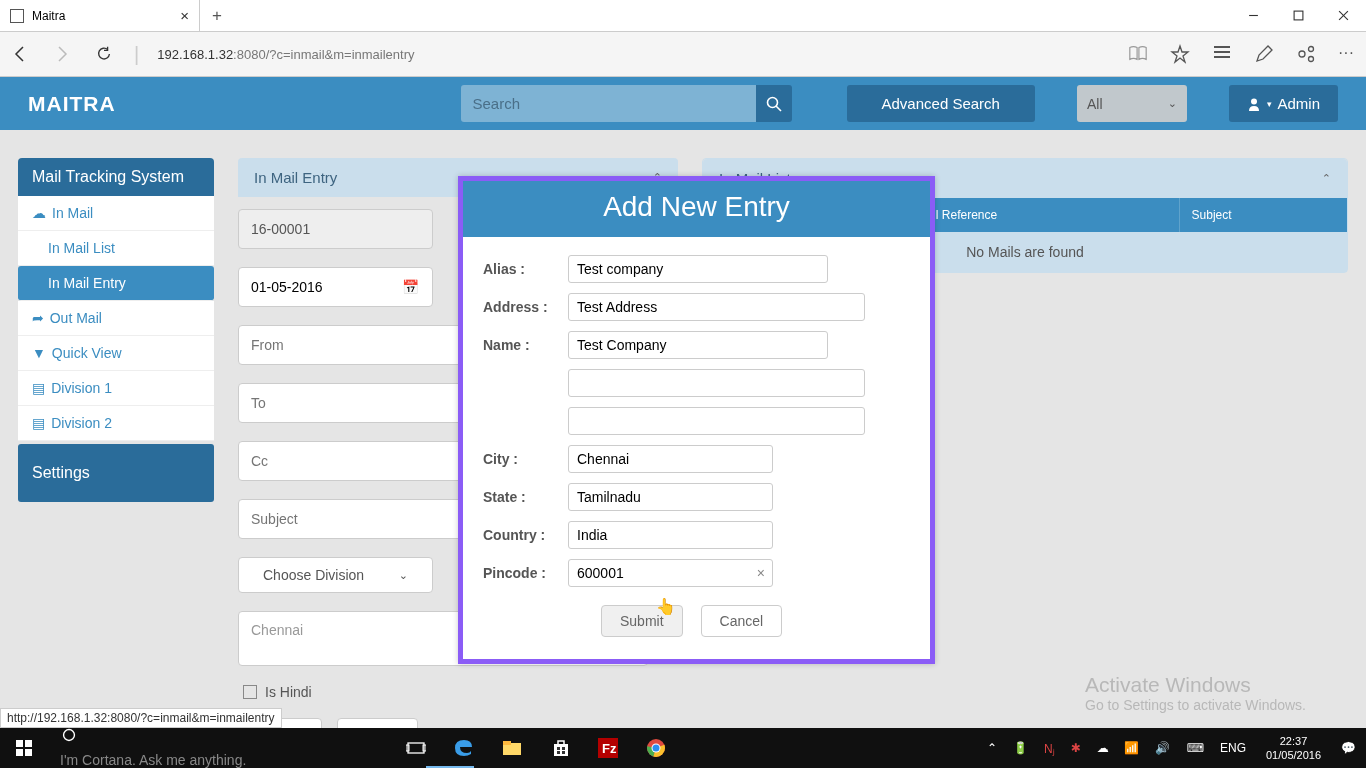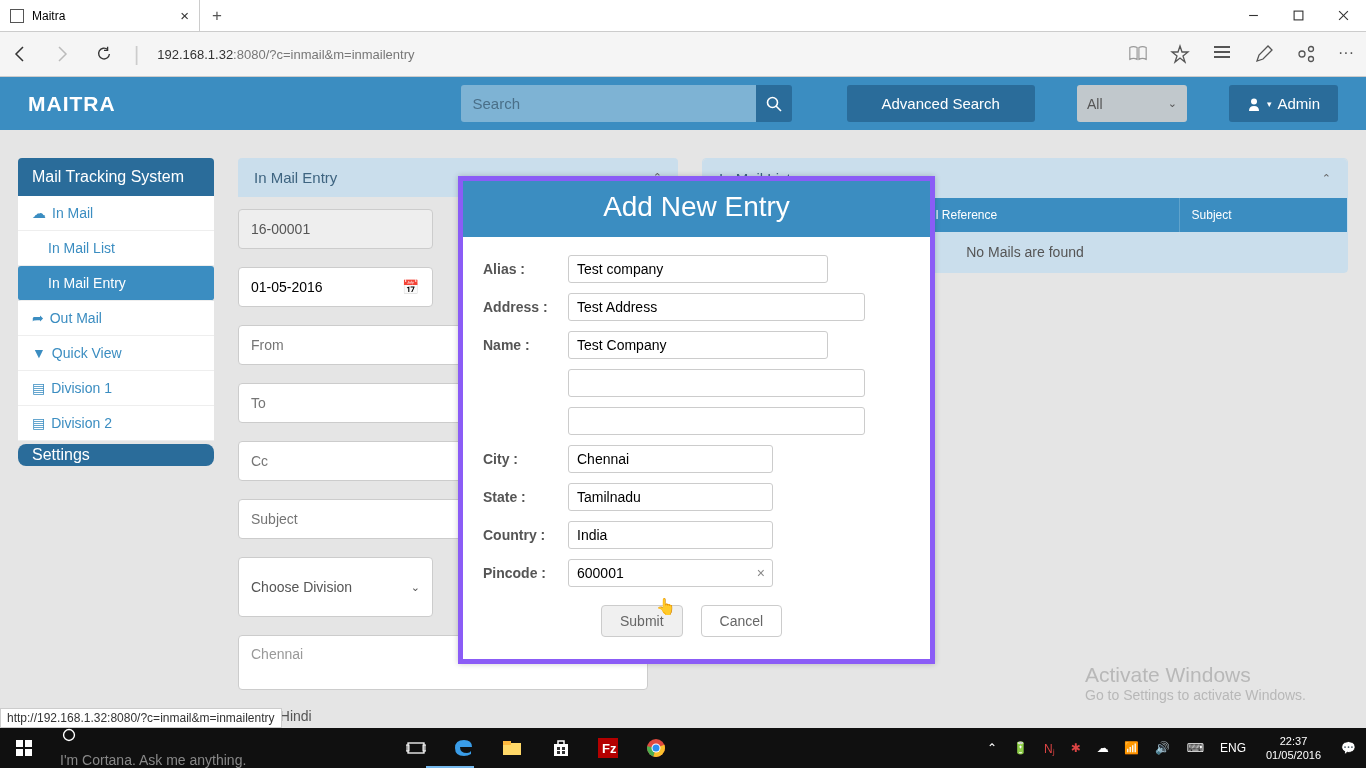--- a/index.html
+++ b/index.html
@@ -37,30 +37,30 @@
 .filter-sel { height: 37px; width: 110px; background: #c1c8cc; border: none; padding: 0 10px; font-size: 14px; border-radius: 3px; margin-left: 22px; display:flex; align-items:center; justify-content:space-between; color:#555;}
 .admin-btn { height: 37px; padding: 0 18px; background: #2a6c9a; border: none; color: #fff; font-size: 15px; border-radius: 3px; margin-left: 22px; display:flex; align-items:center; gap:6px;}
 
 
 .content { display: flex; padding: 28px 18px; gap: 24px; height: calc(100% - 130px - 40px); position: relative; }
 .sidebar { width: 196px; }
 .side-header { background: #2a6c9a; color: #fff; padding: 10px 14px; font-size: 16px; border-radius: 4px 4px 0 0; }
 .side-item { background: #fff; padding: 9px 14px; font-size: 14px; color: #3b8dc1; border-bottom: 1px solid #eee; display:flex; align-items:center; gap:6px;}
 .side-sub { background: #fff; padding: 9px 14px 9px 30px; font-size: 14px; color: #3b8dc1; border-bottom: 1px solid #eee; }
 .side-sub.active { background: #3b8dc1; color: #fff; border-radius: 3px; }
-.side-settings { background: #2a6c9a; color: #fff; padding: 2px 14px; font-size: 16px; border-radius: 8px; margin-top: 3px; }
+.side-settings { background: #2a6c9a; color: #fff; padding: 20px 14px; font-size: 16px; border-radius: 3px; margin-top: 3px; }
 
 .main-col { width: 440px; }
 .panel-head { background: #cadeec; padding: 11px 16px; font-size: 15px; color: #3e6480; font-weight: 500; border-radius: 4px 4px 0 0; display:flex; justify-content:space-between; align-items:center;}
 .form-body { padding-top: 12px; display: flex; flex-direction: column; gap: 18px; }
 .finput { height: 40px; border: 1px solid #ccc; border-radius: 4px; padding: 0 12px; font-size: 14px; background: #fff; width: 195px; }
 .finput.readonly { background: #eee; color: #555; }
 .finput.full { width: 100%; }
 .finput.date { display:flex; align-items:center; justify-content:space-between; }
-.fselect { height: 60px; border: 1px solid #ccc; border-radius: 4px; padding: 0 12px; font-size: 14px; background: #fff; width: 195px; display:flex; align-items:center; justify-content:space-between; color:#555;}
+.fselect { height: 36px; border: 1px solid #ccc; border-radius: 4px; padding: 0 24px; font-size: 14px; background: #fff; width: 195px; display:flex; align-items:center; justify-content:space-between; color:#555;}
 .ftextarea { height: 55px; border: 1px solid #ccc; border-radius: 4px; padding: 10px 12px; font-size: 14px; background: #fff; width: 410px; color:#999; }
 .fcheck { display:flex; align-items:center; gap:8px; font-size:14px; color:#555; padding-left: 5px;}
 .fcheck .box { width:14px; height:14px; border:1px solid #888; }
 .btn-row { display: flex; gap: 15px; padding-left: 2px;}
 .fbtn { padding: 8px 18px; border: 1px solid #ccc; border-radius: 4px; background: #fff; font-size: 14px; color:#555; }
 
 .right-col { flex: 1; }
 .panel-head2 { background: #cadeec; padding: 11px 16px; font-size: 15px; color: #3e6480; font-weight: 500; border-radius: 4px 4px 0 0; display:flex; justify-content:space-between; align-items:center;}
 .tbl { width: 100%; border-collapse: collapse; }
 .tbl th { background: #3b8dc1; color: #fff; text-align: left; padding: 10px 12px; font-size: 12px; font-weight: 500; border-right: 1px solid #5fa3cc; }
@@ -83,21 +83,21 @@
 .pincode-wrap .clear-x { position: absolute; right: 8px; top: 50%; transform: translateY(-50%); font-size: 14px; color: #888; }
 .modal-btns { display: flex; gap: 18px; margin-left: 118px; margin-top: 18px; }
 .mbtn { padding: 7px 18px; border: 1px solid #ccc; border-radius: 4px; background: #fff; font-size: 14px; color: #666; }
 .mbtn.submit { background: #f0f0f0; }
 .cursor-hand { position:absolute; left: 656px; top: 597px; font-size: 16px; z-index:60;}
 
 
 .status-url { position: absolute; bottom: 40px; left: 0; background: #fff; border: 1px solid #ccc; padding: 2px 6px; font-size: 12px; color: #333; }
 
 
-.watermark { position: absolute; right: 60px; bottom: 65px; color: #b8b8b8; font-size: 14px; text-align: left; }
+.watermark { position: absolute; right: 60px; bottom: 55px; color: #b8b8b8; font-size: 14px; text-align: left; }
 .watermark .big { font-size: 21px; }
 
 
 .taskbar { position: absolute; bottom: 0; left: 0; right: 0; height: 40px; background: #101010; display: flex; align-items: center; color: #fff; }
 .start { width: 48px; height: 40px; display:flex; align-items:center; justify-content:center; }
 .cortana { display:flex; align-items:flex-start; gap:10px; padding: 0 12px; height:100%; width: 330px; flex-direction: column; }
 .cortana-text { color: #888; font-size: 14px; }
 .task-icons { display: flex; height: 100%; }
 .task-icon { width: 48px; height: 40px; display:flex; align-items:center; justify-content:flex-end; font-size: 18px;}
 .tray { margin-left: auto; display: flex; align-items: center; gap: 8px; padding-right: 6px; height:100%; font-size:12px;}

